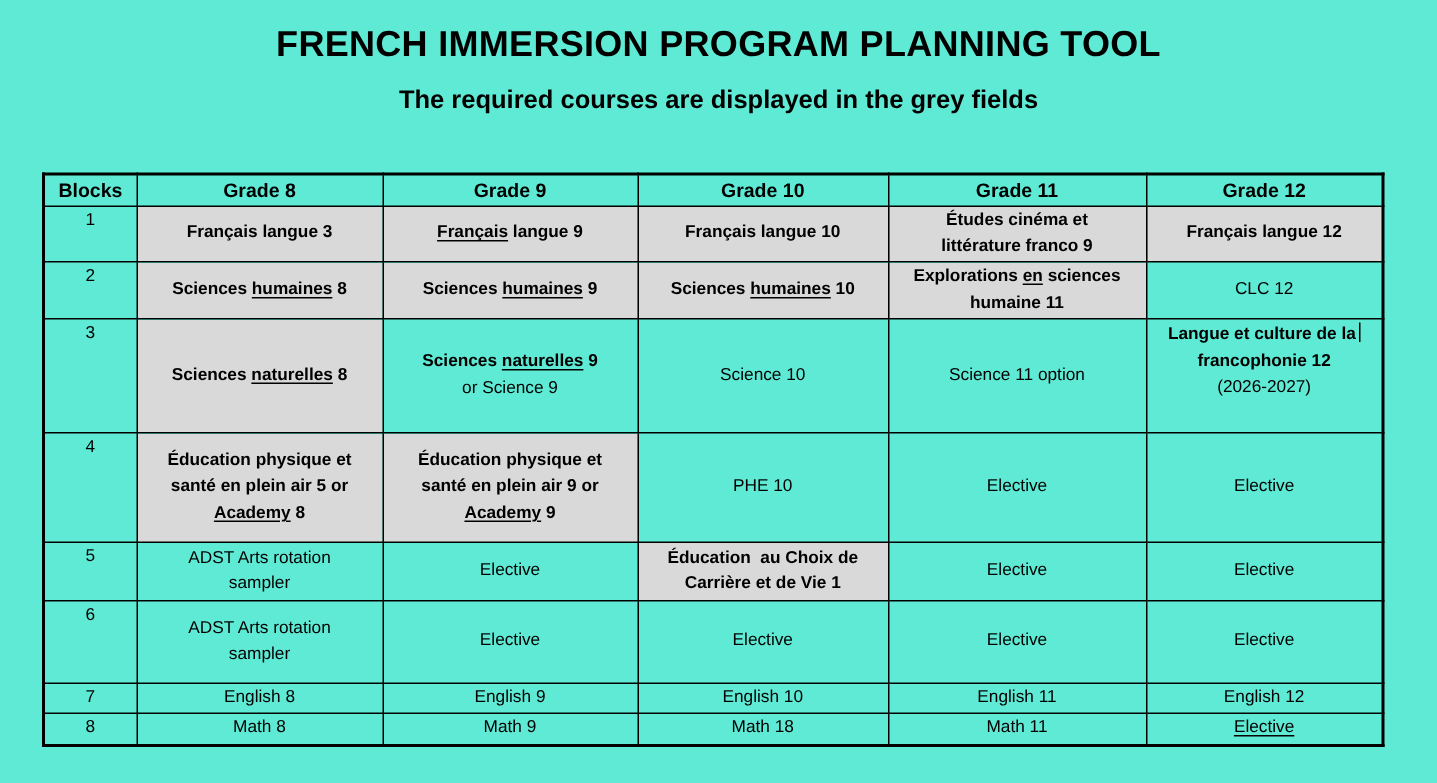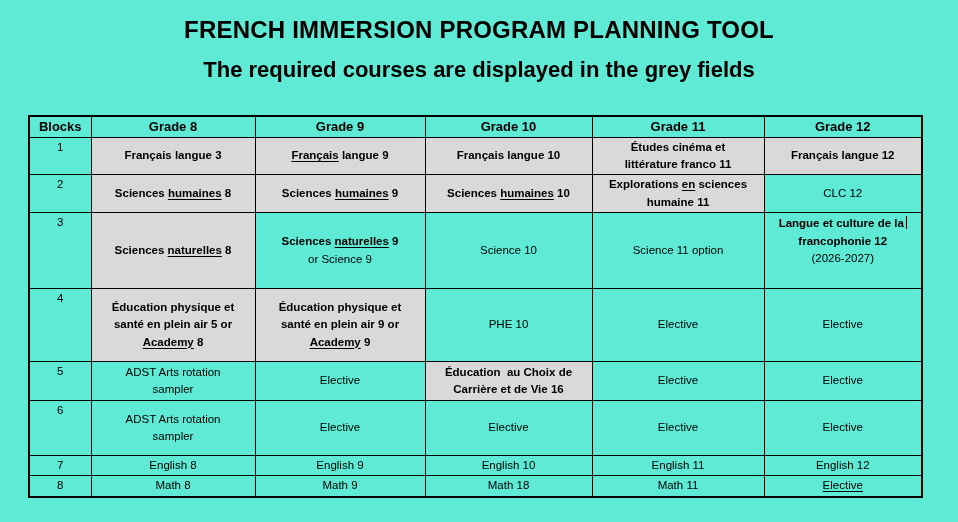--- a/index.html
+++ b/index.html
@@ -9,21 +9,21 @@
     font-family:"Liberation Sans", sans-serif;
     color:var(--ink);
   }
   .page { position:relative; width:958px; height:522px; overflow:hidden; background:#5eead4; }
   .title {
     margin:16px 0 0 0; text-align:center;
     font-size:24px; font-weight:bold; letter-spacing:0.2px;
   }
   .subtitle {
     margin:13px 0 4px 0; text-align:center;
-    font-size:22px; font-weight:bold;
+    font-size:17px; font-weight:bold;
   }
   table.planning {
     position:absolute; left:28px; top:115px;
     border-collapse:collapse; table-layout:fixed;
     border:2px solid var(--ink);
   }
   th, td {
     border:1px solid var(--ink);
     padding:0 2px;
     text-align:center;
@@ -82,21 +82,21 @@
             <div><span class="b ">Français langue 3</span></div>
           </td>
           <td class="grey ">
             <div><span class="b sq">Français</span><span class="b "> langue 9</span></div>
           </td>
           <td class="grey ">
             <div><span class="b ">Français langue 10</span></div>
           </td>
           <td class="grey ">
             <div><span class="b ">Études cinéma et</span></div>
-            <div><span class="b ">littérature franco 11</span></div>
+            <div><span class="b ">littérature franco 9</span></div>
           </td>
           <td class="grey ">
             <div><span class="b ">Français langue 12</span></div>
           </td>
         </tr>
         <tr style="height: 38px;">
           <td class="block">2</td>
           <td class="grey ">
             <div><span class="b ">Sciences </span><span class="b sq">humaines</span><span class="b "> 8</span></div>
           </td>
@@ -161,21 +161,21 @@
           <td class="block">5</td>
           <td class="">
             <div><span class="">ADST Arts rotation</span></div>
             <div><span class="">sampler</span></div>
           </td>
           <td class="">
             <div><span class="">Elective</span></div>
           </td>
           <td class="grey ">
             <div><span class="b ">Éducation&nbsp; au Choix de</span></div>
-            <div><span class="b ">Carrière et de Vie 16</span></div>
+            <div><span class="b ">Carrière et de Vie 1</span></div>
           </td>
           <td class="">
             <div><span class="">Elective</span></div>
           </td>
           <td class="">
             <div><span class="">Elective</span></div>
           </td>
         </tr>
         <tr style="height: 55px;">
           <td class="block">6</td>

